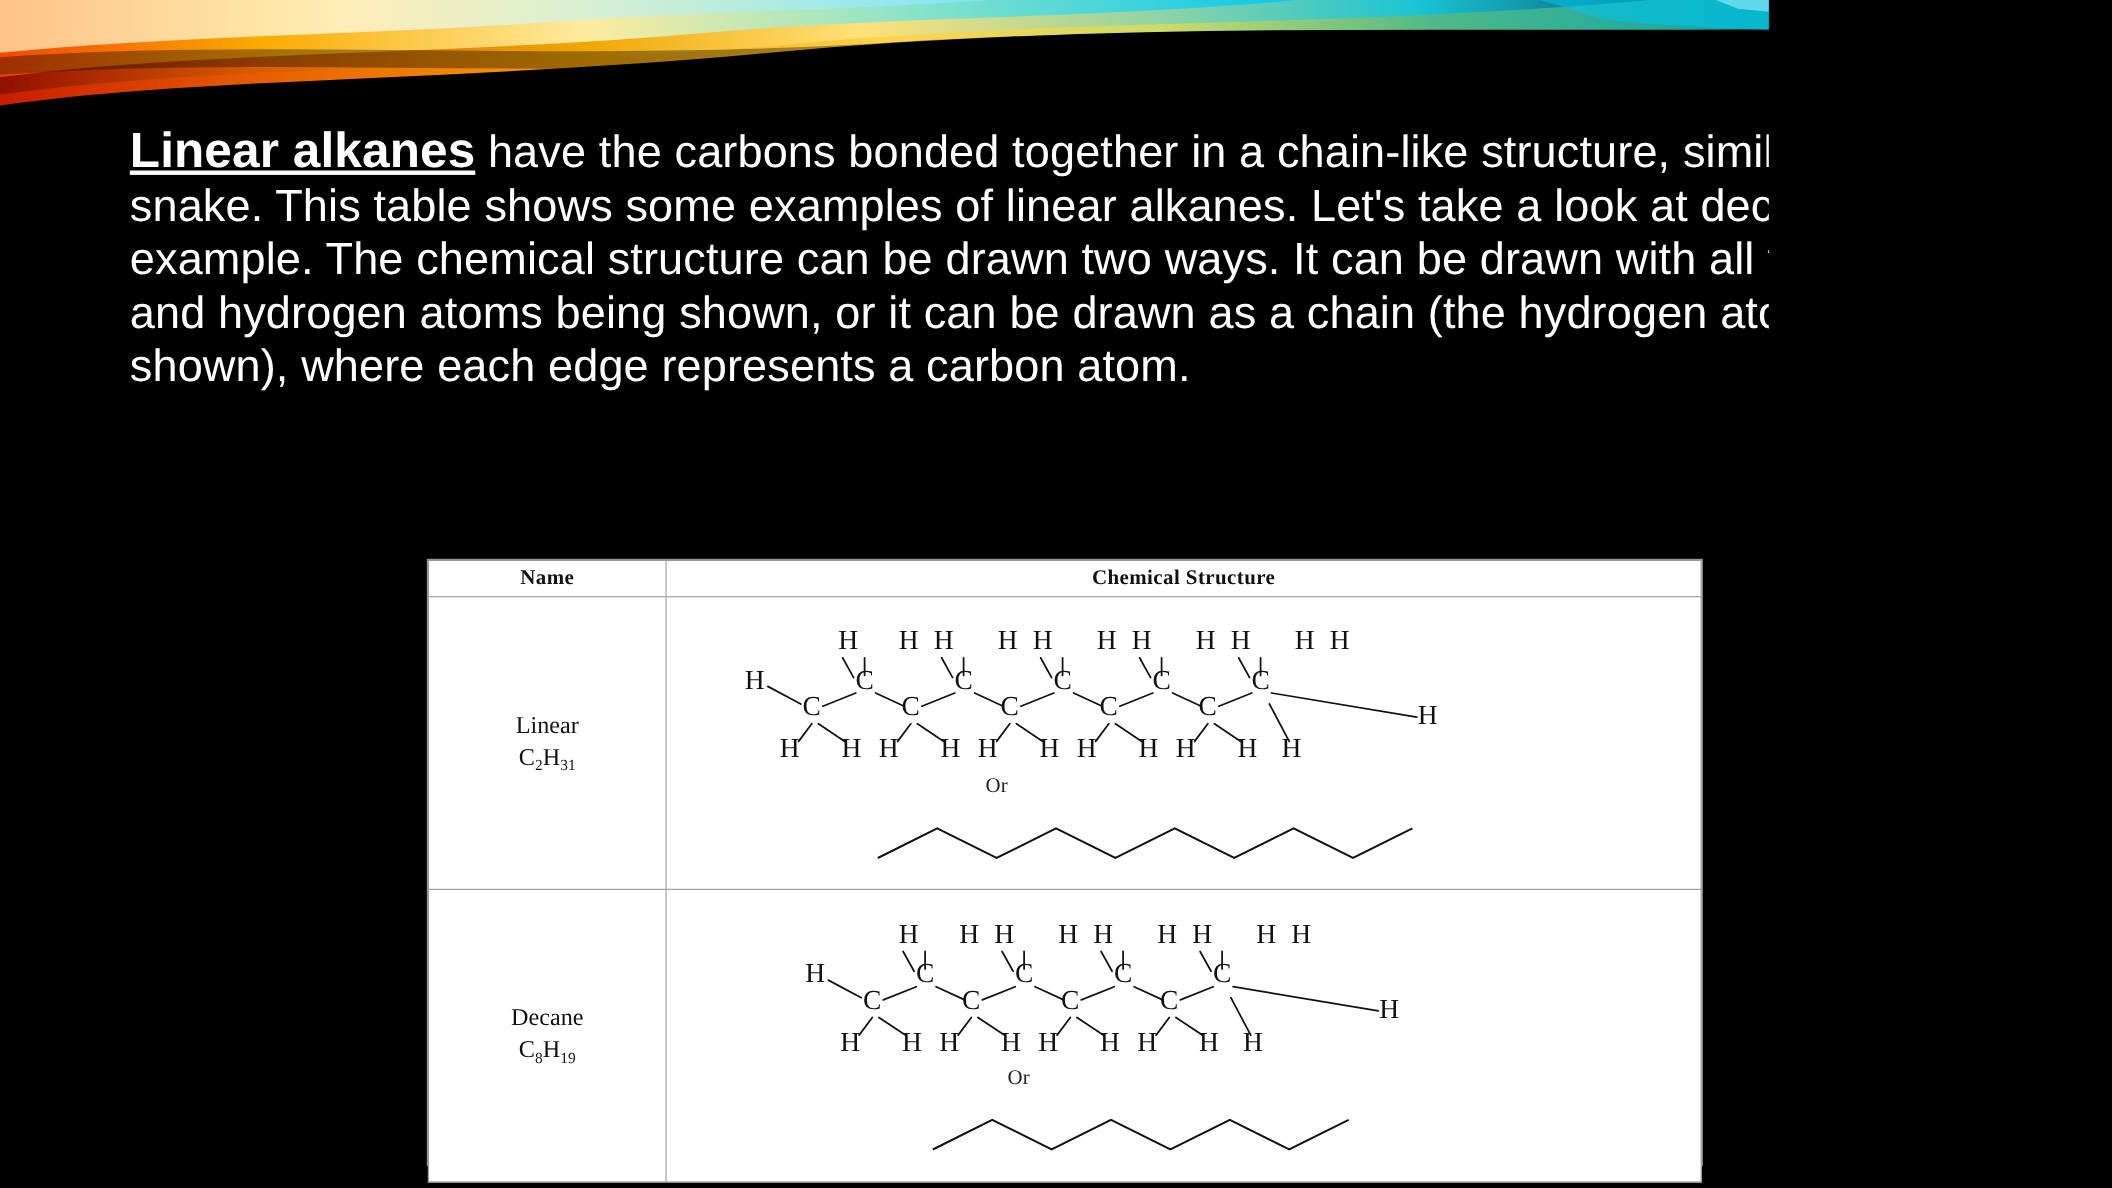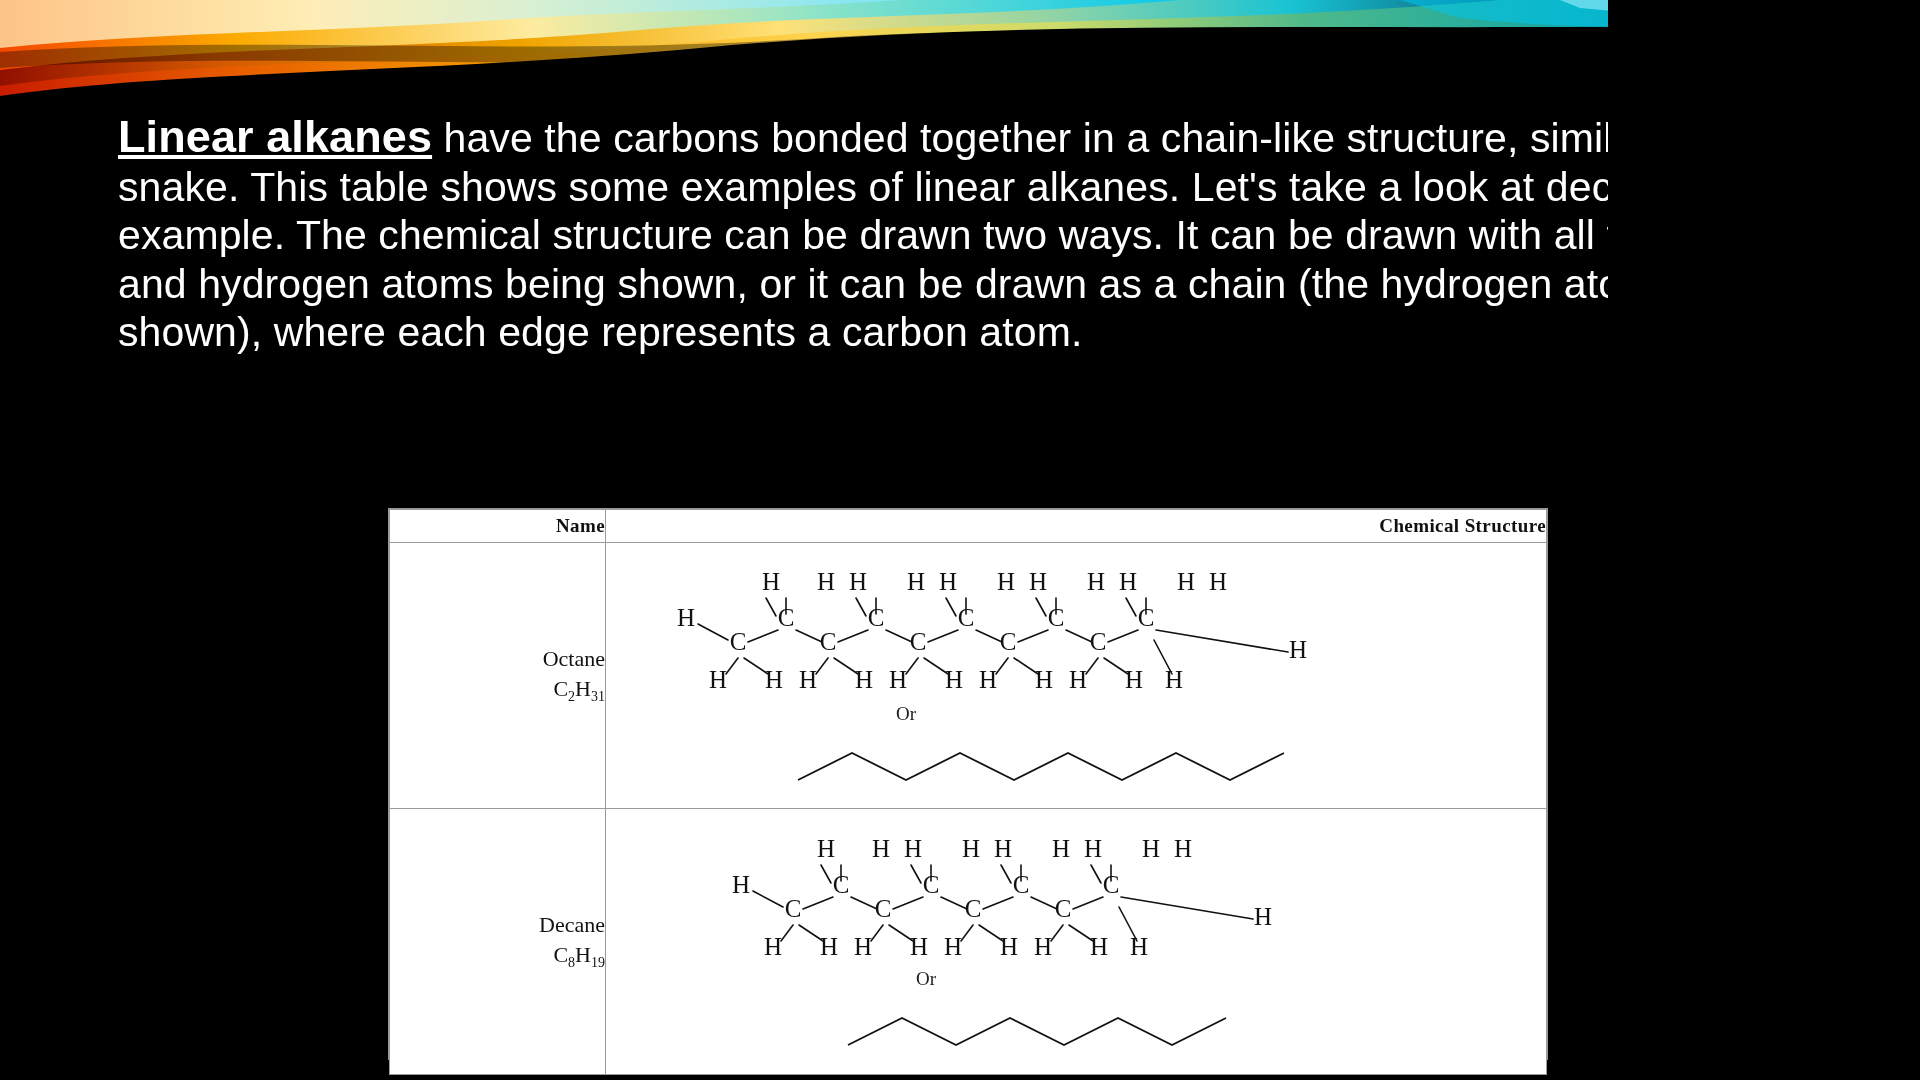--- a/index.html
+++ b/index.html
@@ -65,21 +65,21 @@
     width: 100%;
     height: 100%;
     border-collapse: collapse;
     table-layout: fixed;
     background: #ffffff;
   }
   .chem-table td, .chem-table th {
     border: 1px solid #9a9a9a;
     padding: 0;
     vertical-align: middle;
-    text-align: right;
+    text-align: center;
     color: #111111;
     font-family: "Liberation Serif", serif;
   }
   .col-name { width: 215px; }
   .hdr {
     height: 32px;
     font-size: 19px;
     font-weight: bold;
     letter-spacing: 0.4px;
     color: #222;
@@ -160,21 +160,21 @@
   <div class="table-wrap">
     <table class="chem-table">
       <tbody>
           <tr>
         <th class="col-name hdr">Name</th>
         <th class="hdr">Chemical Structure</th>
       </tr>
 
       <tr>
         <td class="col-name name-cell">
-          <span>Octane</span>
+          <span>Linear</span>
           <span class="formula">
             <span>C</span><sub>2</sub><span>H</span><sub>31</sub>
           </span>
         </td>
         <td class="struct-cell">
           <svg width="900" height="255" viewBox="0 0 900 255" xmlns="http://www.w3.org/2000/svg">
             <g font-family="Liberation Serif, serif" font-size="25" fill="#111" text-anchor="middle">
 
               <text x="145" y="42">H</text>
                   <text x="200" y="42">H</text>

